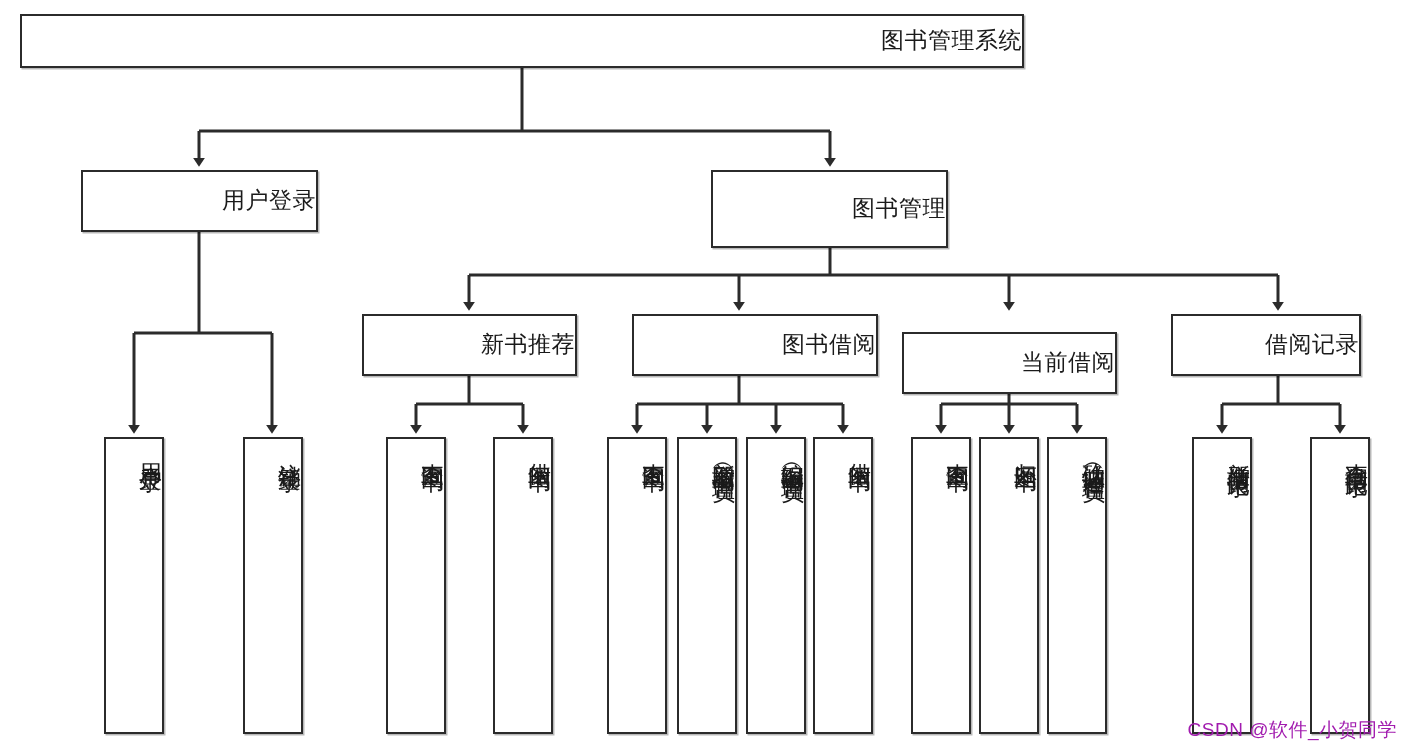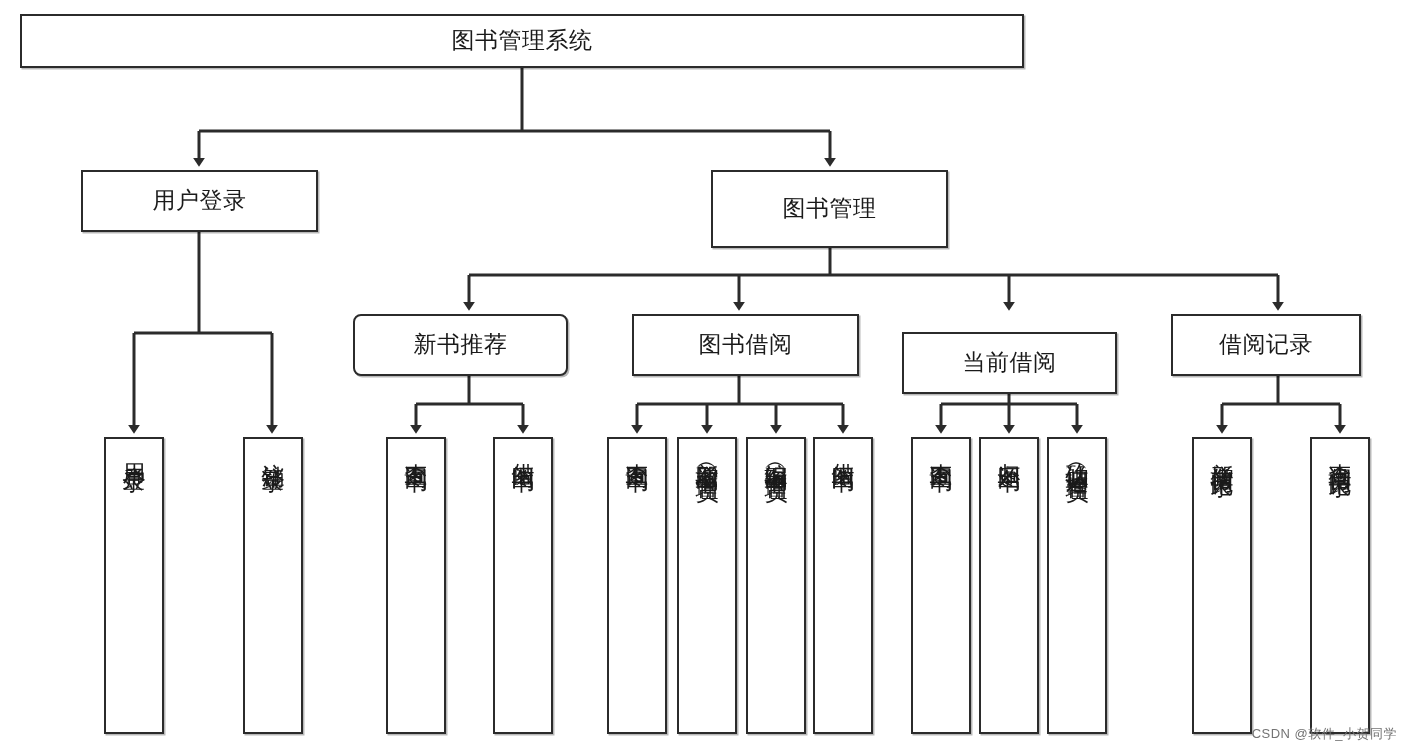--- a/index.html
+++ b/index.html
@@ -27,21 +27,21 @@
     pointer-events: none;
   }
   .node {
     position: absolute;
     box-sizing: border-box;
     background: #ffffff;
     border: 2px solid #2b2b2b;
     box-shadow: 1.5px 1.5px 0 rgba(0,0,0,0.28);
     display: flex;
     align-items: center;
-    justify-content: center;
+    justify-content: flex-end;
     color: #1a1a1a;
     line-height: 1.12;
   }
   .node .lbl {
     display: block;
     text-align: center;
     white-space: nowrap;
   }
   
   .node.horiz .lbl {
@@ -58,22 +58,22 @@
     text-orientation: upright;
     font-size: 23px;
     letter-spacing: 2.5px;
     line-height: 1;
     white-space: nowrap;
   }
   #watermark {
     position: absolute;
     right: 8px;
     bottom: 4px;
-    font-size: 13px;
-    color: #737373;
+    font-size: 19px;
+    color: #a21caf;
     white-space: nowrap;
     letter-spacing: 0.5px;
   }
 </style>
 </head>
 <body>
 
 <div id="canvas">
 
   <svg class="edges" viewBox="0 0 1405 747" xmlns="http://www.w3.org/2000/svg">
@@ -130,24 +130,24 @@
     <span class="lbl">图书管理系统</span>
   </div>
 
   <div class="node horiz" style="left:81px; top:170px; width:237px; height:62px;">
     <span class="lbl">用户登录</span>
   </div>
   <div class="node horiz" style="left:711px; top:170px; width:237px; height:78px;">
     <span class="lbl">图书管理</span>
   </div>
 
-  <div class="node horiz" style="left:353px; top:314px; width:215px; height:62px;border-radius:8px;">
+  <div class="node horiz" style="left:362px; top:314px; width:215px; height:62px;">
     <span class="lbl">新书推荐</span>
   </div>
-  <div class="node horiz" style="left:632px; top:314px; width:227px; height:62px;">
+  <div class="node horiz" style="left:632px; top:314px; width:246px; height:62px;">
     <span class="lbl">图书借阅</span>
   </div>
   <div class="node horiz" style="left:902px; top:314px; width:215px; height:62px;margin-top:18px;">
     <span class="lbl">当前借阅</span>
   </div>
   <div class="node horiz" style="left:1171px; top:314px; width:190px; height:62px;">
     <span class="lbl">借阅记录</span>
   </div>
 
   <div class="node vert" style="left:104px; top:437px; width:60px; height:297px;">

